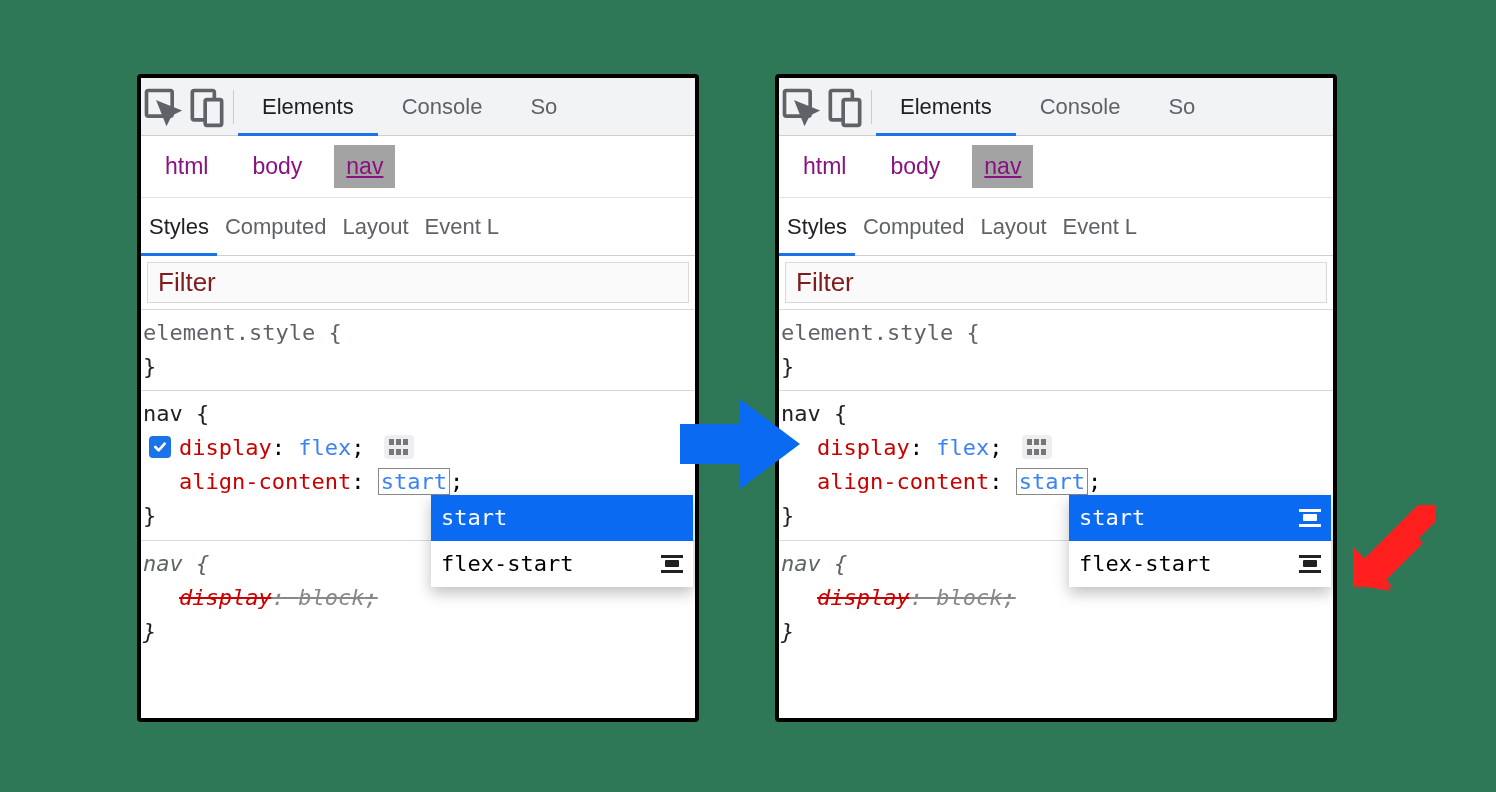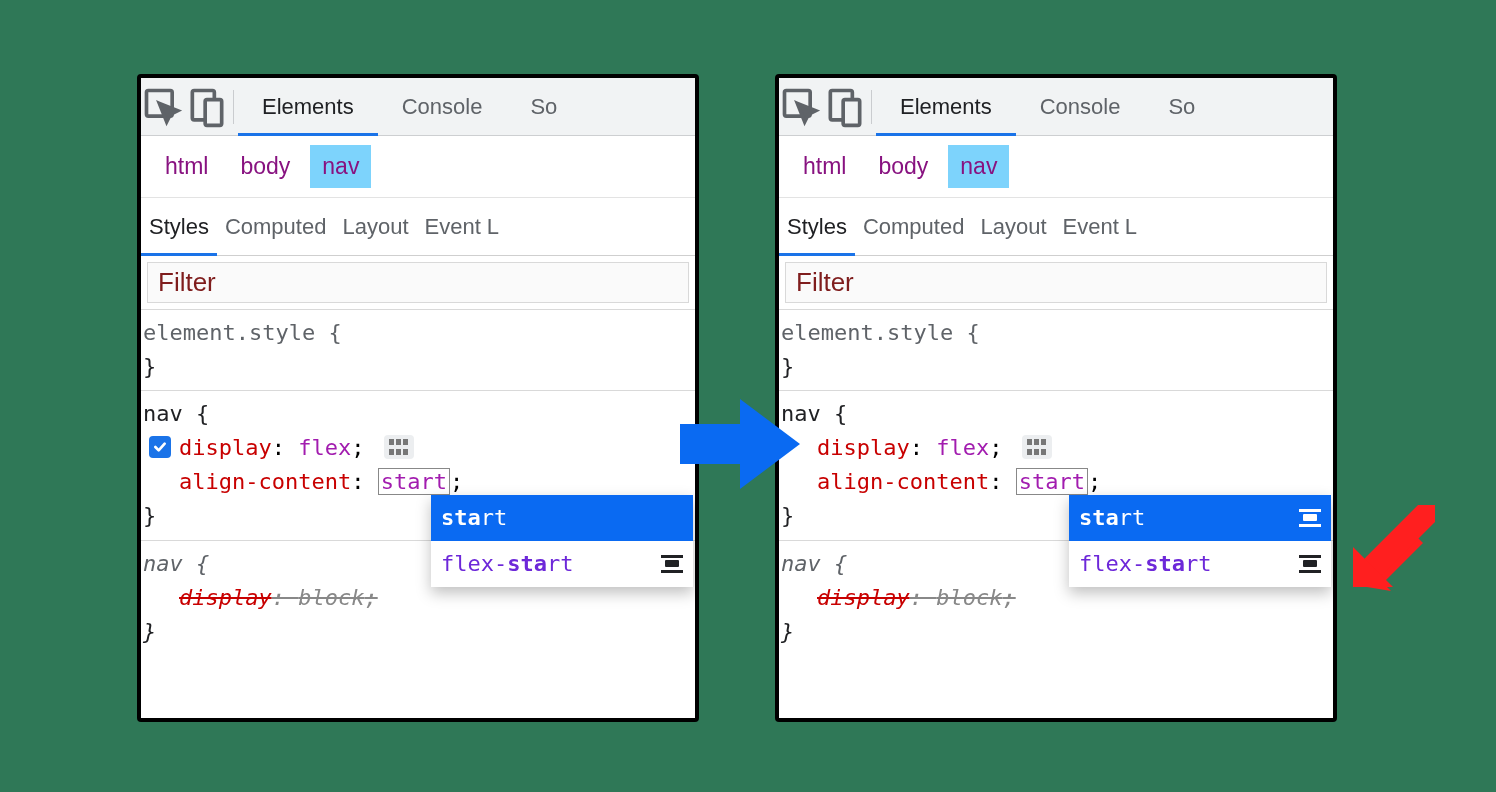--- a/index.html
+++ b/index.html
@@ -46,33 +46,34 @@
     height: 58px; line-height: 58px;
     cursor: pointer;
   }
   .toolbar .tab.active {
     color: #202124;
     box-shadow: inset 0 -3px 0 #1a73e8;
   }
 
   
   .crumbs {
-    display:flex;align-items:center;gap:8px;
+    display:flex;align-items:center;gap:20px;
     height:62px;
     border-bottom:1px solid #e3e3e3;
     padding-left:12px;
     font-size:23px;
     color:#881280;
     background:#fff;
   }
   .crumbs span {
     padding:8px 12px;
   }
   .crumbs span.sel {
-    background:#7dd3fc;
+    background:#a3a3a3;
+    text-decoration:underline;
   }
 
   
   .subtabs {
     display:flex;align-items:center;
     height:58px;
     border-bottom:1px solid #cfcfcf;
     font-size:22px;color:#5f6368;
   }
   .subtabs .stab{
@@ -106,21 +107,21 @@
   .ruleblock{
     border-bottom:1px solid #d9d9d9;
     padding:6px 10px 6px 2px;
     position:relative;
   }
   .selector{color:#5f6368;}
   .selector.user{color:#202124;}
   .selector.italic{font-style:italic;}
   .brace{color:#202124;}
   .prop{color:#c80000;}
-  .val{color:#a21caf;margin-top:20px;}
+  .val{color:#3b82f6;margin-top:20px;}
   .striketxt{font-style:italic;color:#888;text-decoration:line-through;}
   .prop.strike{color:#c80000;font-style:italic;text-decoration:line-through;}
   .indent{padding-left:36px;position:relative;}
   .checkbox{
     width:22px;height:22px;
     background:#1a73e8;border-radius:4px;
     display:inline-flex;align-items:center;justify-content:center;
     position:absolute;left:6px;top:5px;
   }
   .checkbox svg{width:16px;height:16px;}
@@ -147,26 +148,26 @@
     width:262px;
     background:#fff;
     box-shadow:0 6px 14px rgba(0,0,0,.25);
     font-family: Menlo, Consolas, monospace;
     font-size:22px;
     z-index:5;
   }
   .ac .opt{
     display:flex;align-items:center;justify-content:space-between;
     padding:6px 10px;
-    color:#6d28d9;
+    color:#000000;
   }
   .ac .opt.sel{
     background:#0a6af2;color:#fff;
   }
-  .ac .opt b{font-weight:700;text-align:right;}
+  .ac .opt b{font-weight:400;text-align:right;}
   .alignicon{
     width:22px;height:18px;display:inline-block;position:relative;
   }
   .alignicon .bar{
     position:absolute;left:0;right:0;height:3px;background:currentColor;
   }
   .alignicon .blk{
     position:absolute;left:4px;right:4px;height:7px;background:currentColor;border-radius:1px;
   }
 

